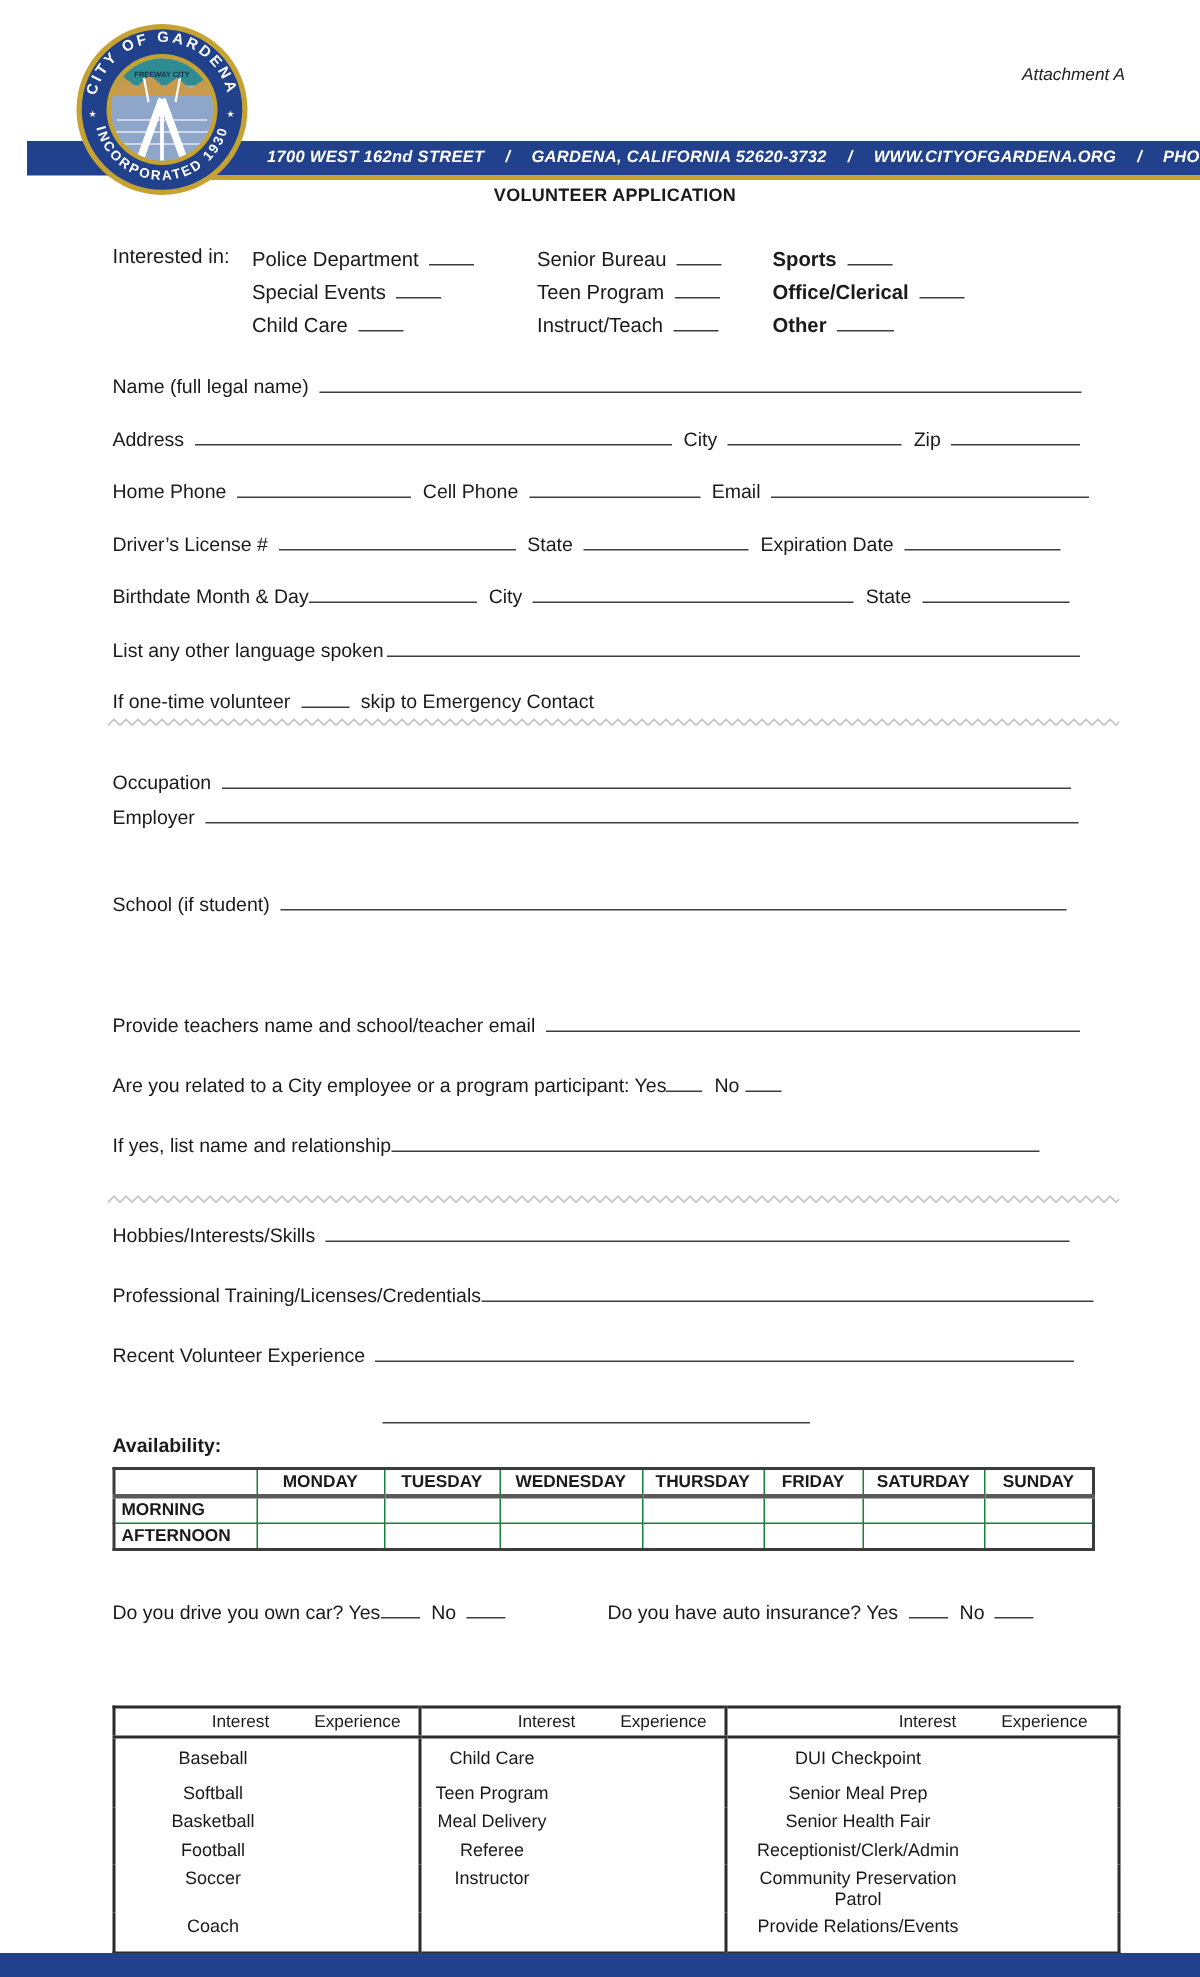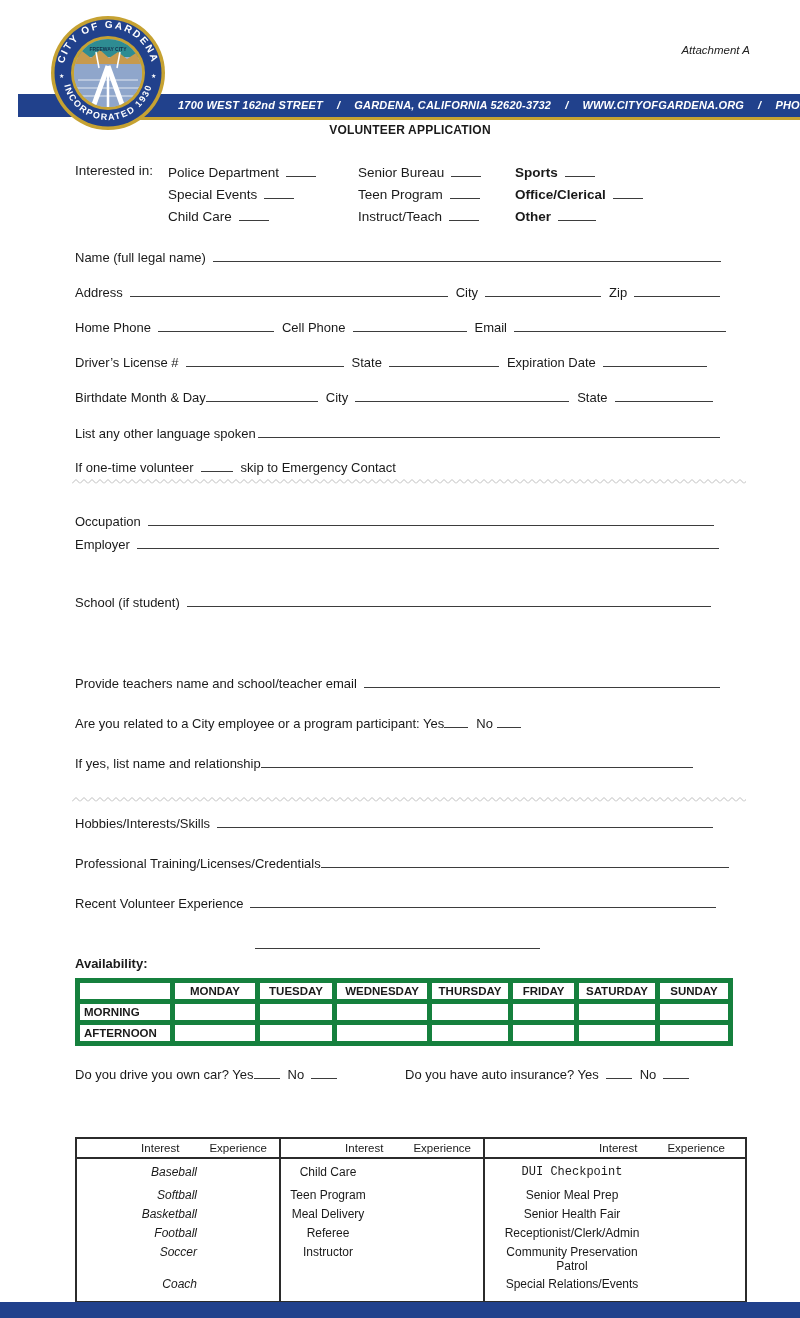--- a/index.html
+++ b/index.html
@@ -18,32 +18,32 @@
   .goldline{position:absolute;top:117px;left:85px;width:715px;height:3px;background:#C6A232;}
   .footerbar{position:absolute;top:1302px;left:0;width:800px;height:16px;background:#21418C;}
   .title{position:absolute;top:123px;left:75px;width:670px;text-align:center;
          font-size:12px;font-weight:bold;letter-spacing:.2px;}
   .optcol{position:absolute;font-size:13.5px;}
   .optline{height:22px;line-height:22px;white-space:nowrap;}
   .zig{position:absolute;left:72px;}
   .availlabel{position:absolute;left:75px;top:956px;font-size:13px;font-weight:bold;}
   table{border-collapse:collapse;table-layout:fixed;}
   .avail{position:absolute;left:75px;top:978px;width:653px;border:2px solid #3c3c3c;}
-  .avail th,.avail td{border:5px solid #15803d;height:16px;padding:0 4px;font-size:11.5px;}
+  .avail th,.avail td{border:1px solid #15803d;height:16px;padding:0 4px;font-size:11.5px;}
   .avail thead th{font-weight:bold;text-align:center;border-bottom:3px solid #5a5a5a;}
   .avail tbody th{font-weight:bold;text-align:left;font-size:11.5px;}
   .avail tbody td{background:#fff;}
   .itable{position:absolute;left:75px;top:1137px;width:670px;border:2px solid #2b2b2b;}
   .itable td{padding:0;vertical-align:top;font-size:12px;line-height:19px;height:19px;white-space:nowrap;}
   .itable td.gdiv{border-left:2px solid #2b2b2b;}
   .ithead td{border-bottom:2px solid #2b2b2b;text-align:right;font-size:11.5px;height:18px;line-height:18px;}
   .ithead .hsp{display:inline-block;margin-left:30px;}
   .ithead .pr{padding-right:12px;}
   .ithead .pr3{padding-right:20px;}
-  .it1{width:110px;margin-left:10px;text-align:right;font-style:italic;}
+  .it1{width:110px;margin-left:10px;text-align:center;}
   .it2{width:90px;margin-left:2px;text-align:center;}
   .it3{width:150px;margin-left:12px;text-align:center;}
   .wrap{white-space:normal;line-height:14px;padding-top:2px;}
   .lastrow td{padding-bottom:7px;}
   .contline{position:absolute;left:255px;top:935px;width:285px;height:13px;border-bottom:1px solid #3d3d3d;}
 </style>
 </head>
 <body>
 
 <div id="page">
@@ -247,21 +247,21 @@
       <td class="gdiv pr"><span>Interest</span><span class="hsp">Experience</span></td>
       <td class="gdiv pr3"><span>Interest</span><span class="hsp">Experience</span></td>
     </tr>
     <tr>
       <td style="padding-top:4px;height:23px;">
             <div class="it1">Baseball</div>
           </td>
       <td class="gdiv" style="padding-top:4px;">
             <div class="it2">Child Care</div>
           </td>
-      <td class="gdiv" style="padding-top:4px;font-family:Liberation Mono, monospace;">
+      <td class="gdiv" style="padding-top:4px;">
             <div class="it3">DUI Checkpoint</div>
           </td>
     </tr>
     <tr>
       <td>
             <div class="it1">Softball</div>
           </td>
       <td class="gdiv">
             <div class="it2">Teen Program</div>
           </td>
@@ -303,21 +303,21 @@
           </td>
     </tr>
     <tr class="lastrow">
       <td>
             <div class="it1">Coach</div>
           </td>
       <td class="gdiv">
             <div class="it2"></div>
           </td>
       <td class="gdiv">
-            <div class="it3">Special Relations/Events</div>
+            <div class="it3">Provide Relations/Events</div>
           </td>
     </tr>
   </tbody>
     </table>
 
   <div class="footerbar"></div>
 
 </div>
 
 </body></html>

